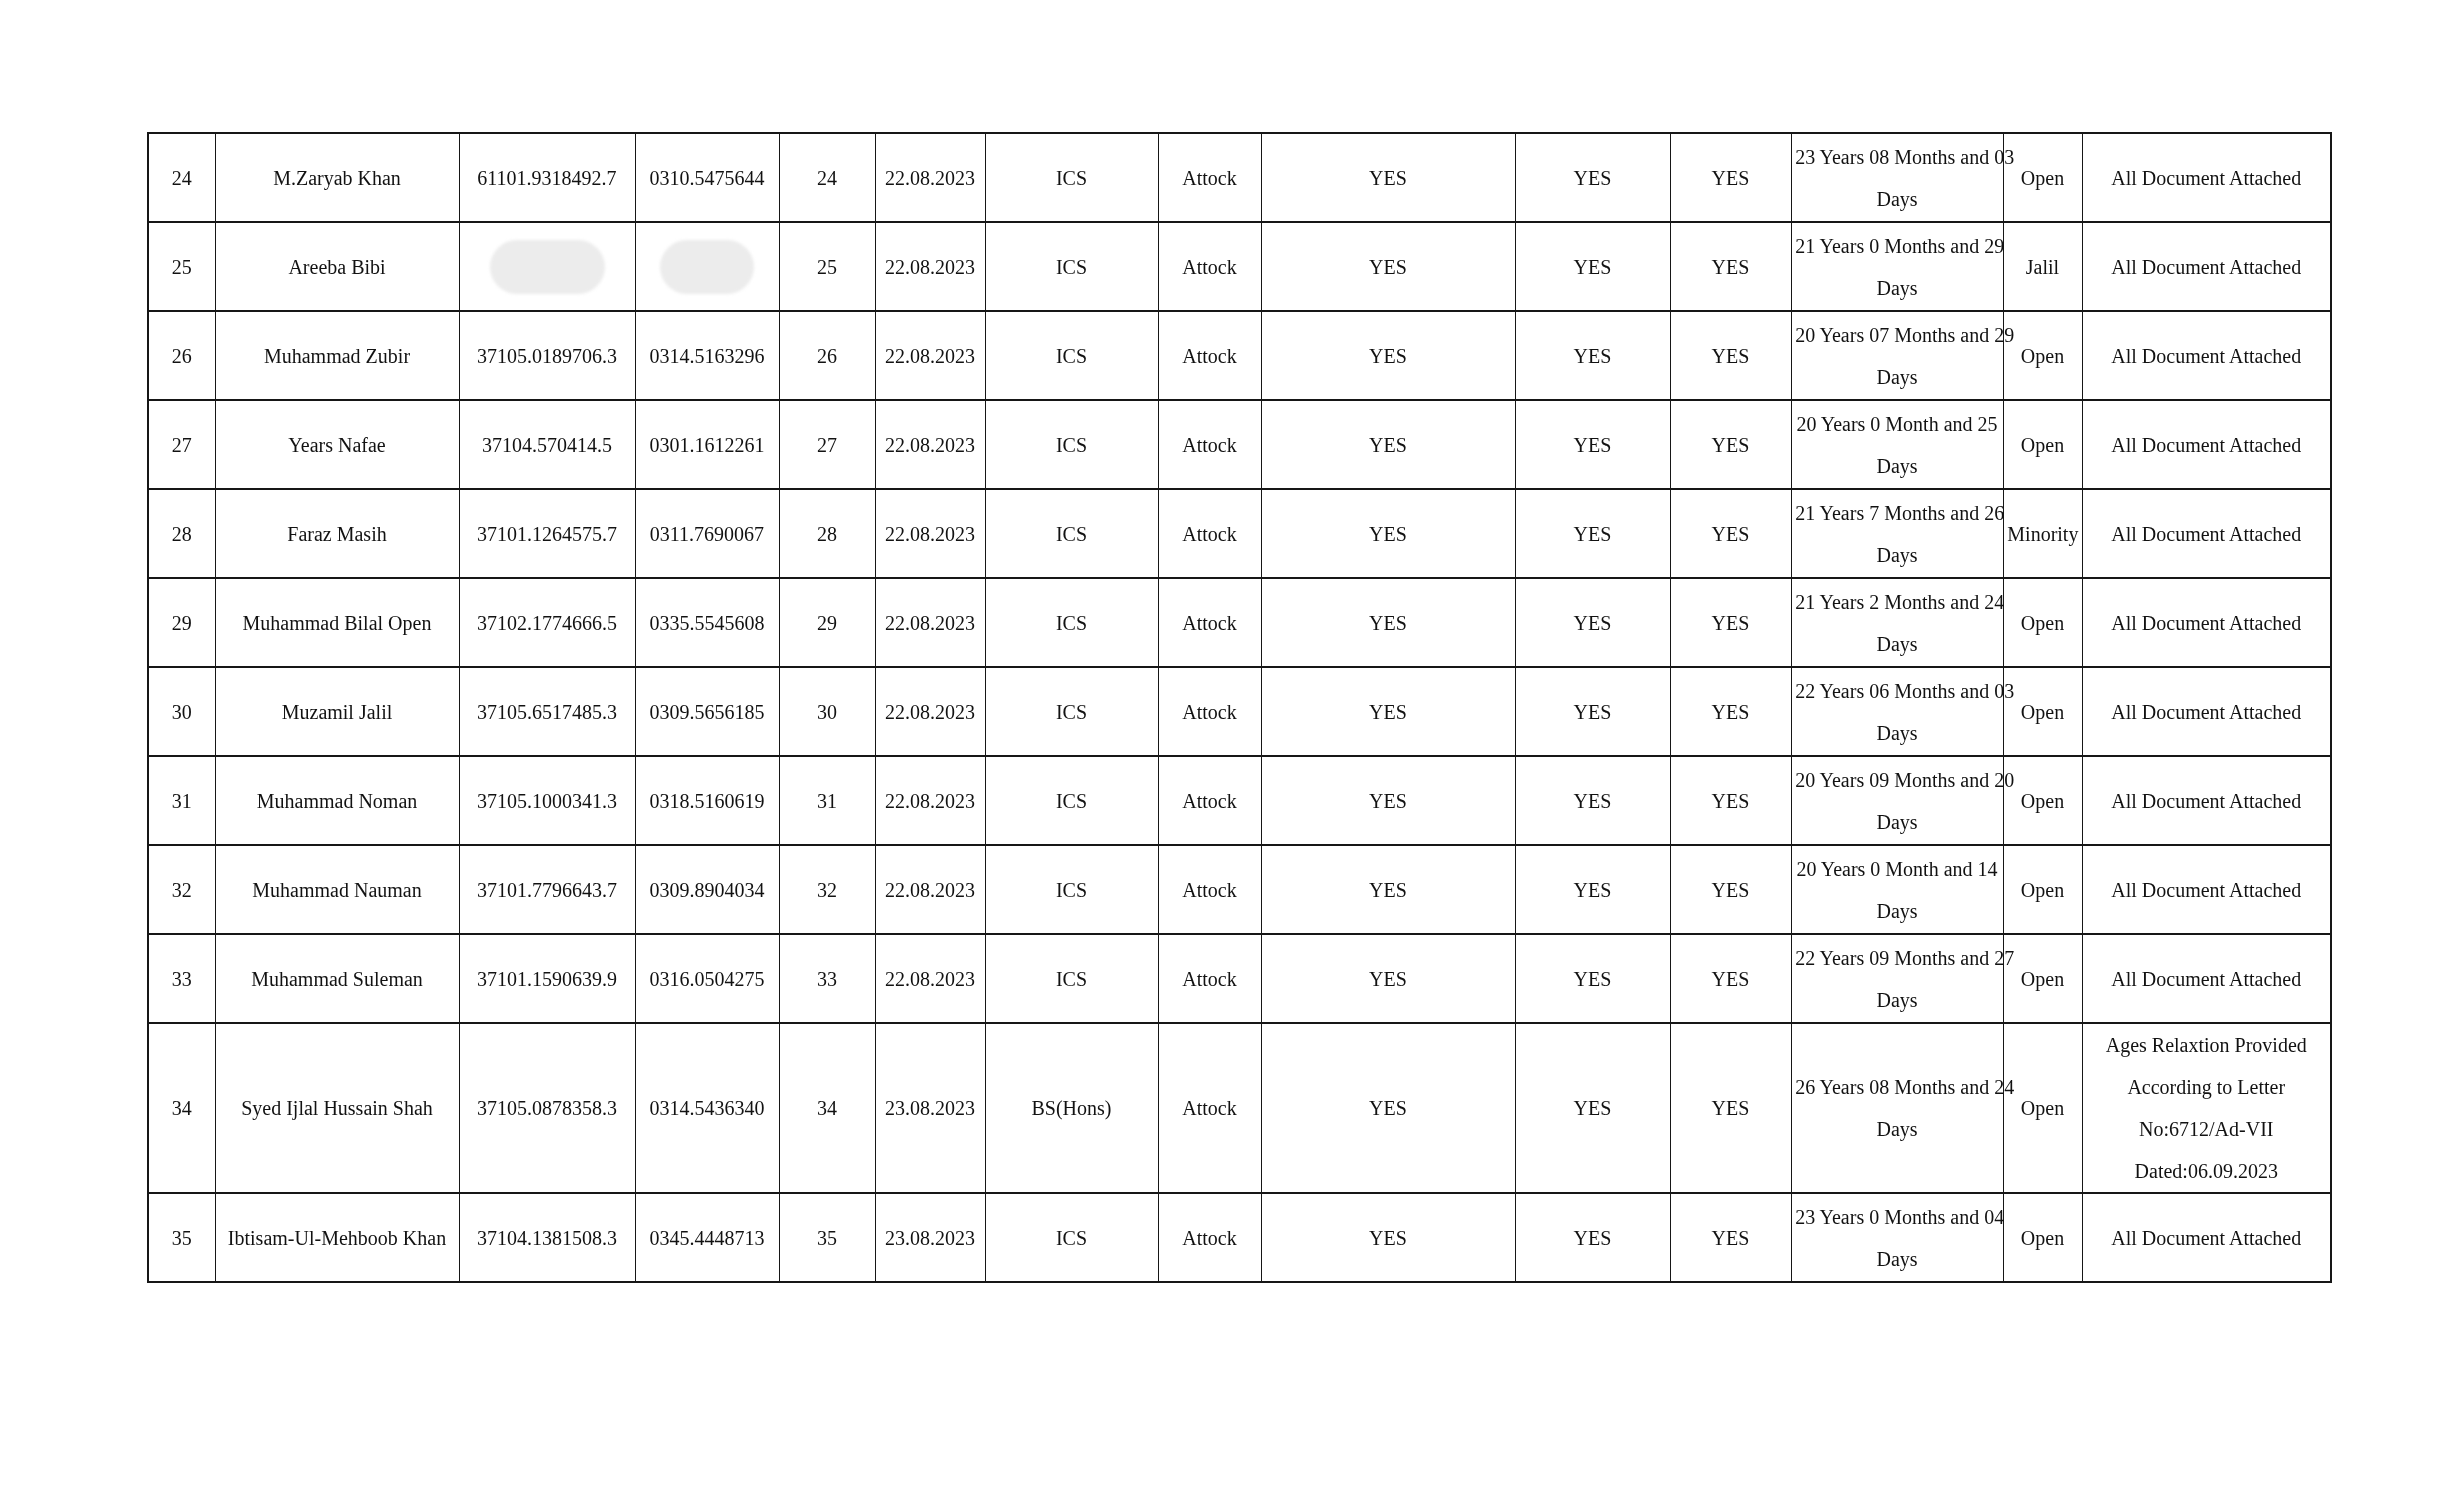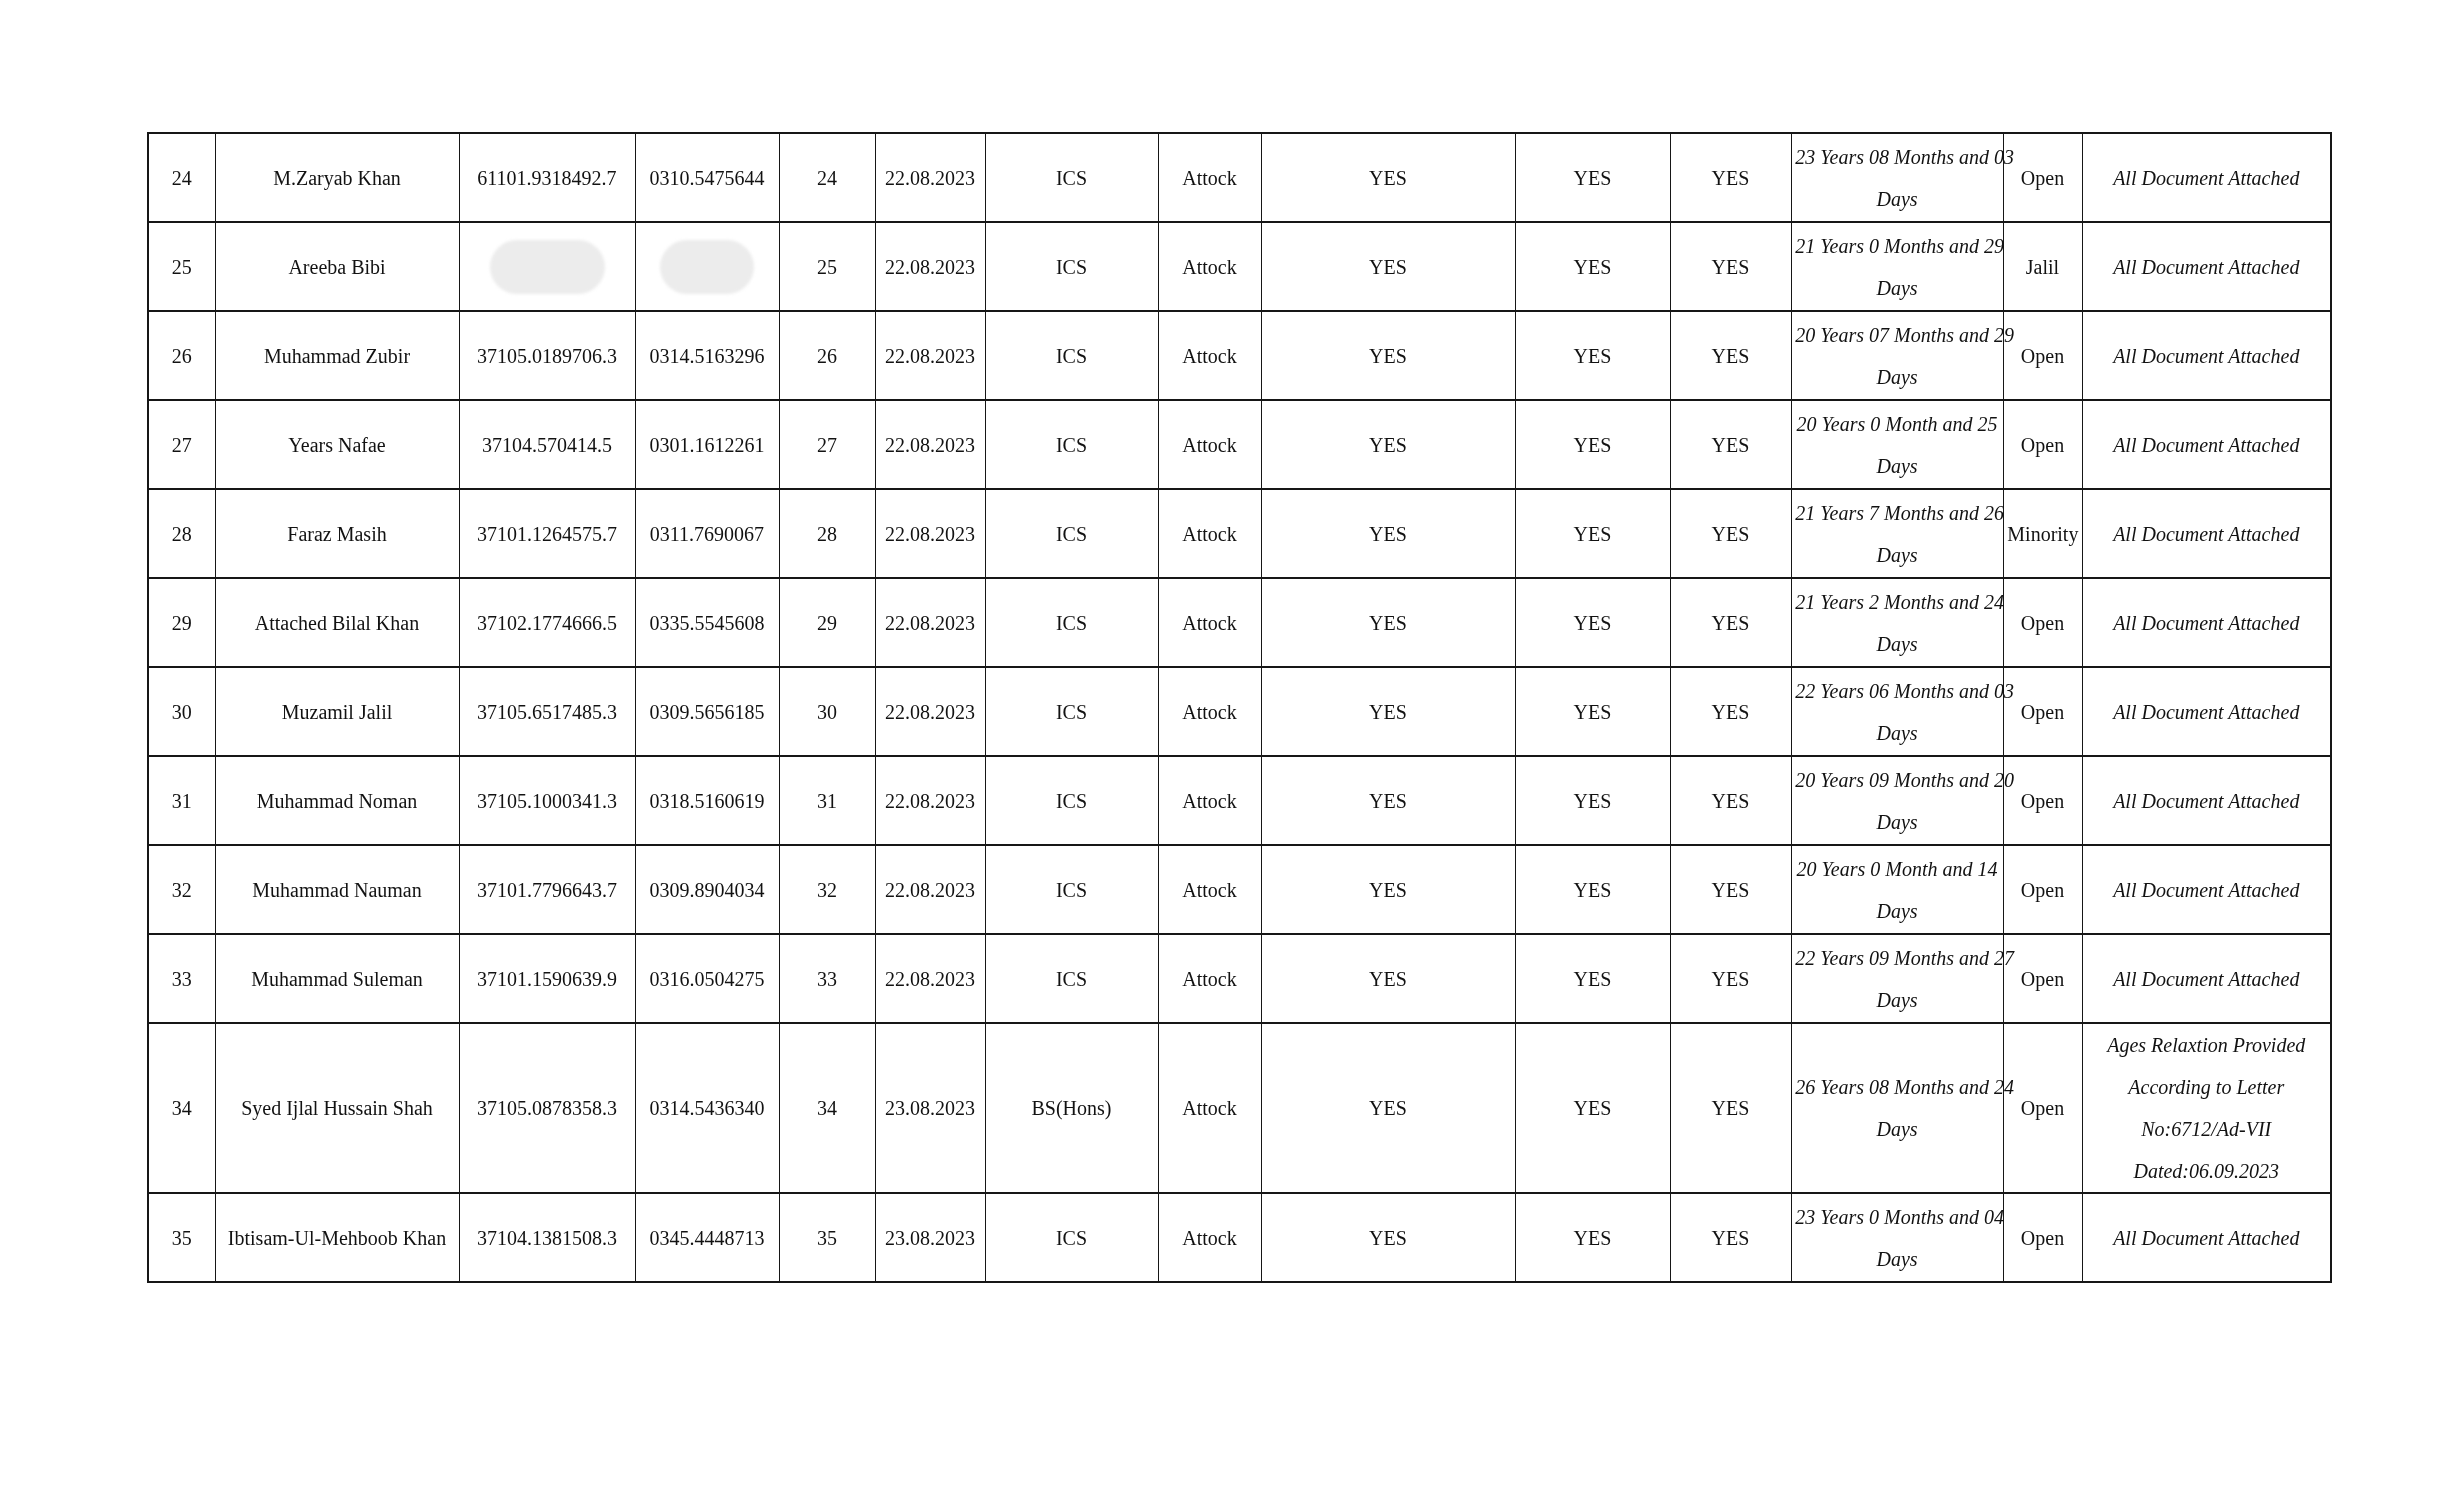--- a/index.html
+++ b/index.html
@@ -32,21 +32,21 @@
     border-color: #161616;
     border-width: 2.9px 1.9px;
     text-align: center;
     vertical-align: middle;
     line-height: 2.1;
     padding: 0 3.8px;
     white-space: nowrap;
   }
   tr { height: 89px; }
   tr.tall { height: 166px; }
-  td.c-remarks, td.c-age { white-space: normal; font-style: italic; }
+  td.c-remarks, td.c-age { white-space: normal; }
   .age-line { display: block; white-space: nowrap; }
   .blob {
     height: 54px;
     background: #ececec;
     border-radius: 28px;
     margin: 0 auto;
     filter: blur(1.4px);
   }
   .blob-cnic  { width: 115px; }
   .blob-phone { width: 94px; }
@@ -167,21 +167,21 @@
     <td>YES</td>
     <td class="c-age">
             <span class="age-line">21 Years 7 Months and 26</span>
             <span class="age-line">Days</span>
           </td>
     <td>Minority</td>
     <td class="c-remarks">All Document Attached</td>
   </tr>
         <tr>
     <td>29</td>
-    <td>Attached Bilal Khan</td>
+    <td>Muhammad Bilal Open</td>
     <td>37102.1774666.5</td>
     <td>0335.5545608</td>
     <td>29</td>
     <td>22.08.2023</td>
     <td>ICS</td>
     <td>Attock</td>
     <td>YES</td>
     <td>YES</td>
     <td>YES</td>
     <td class="c-age">

